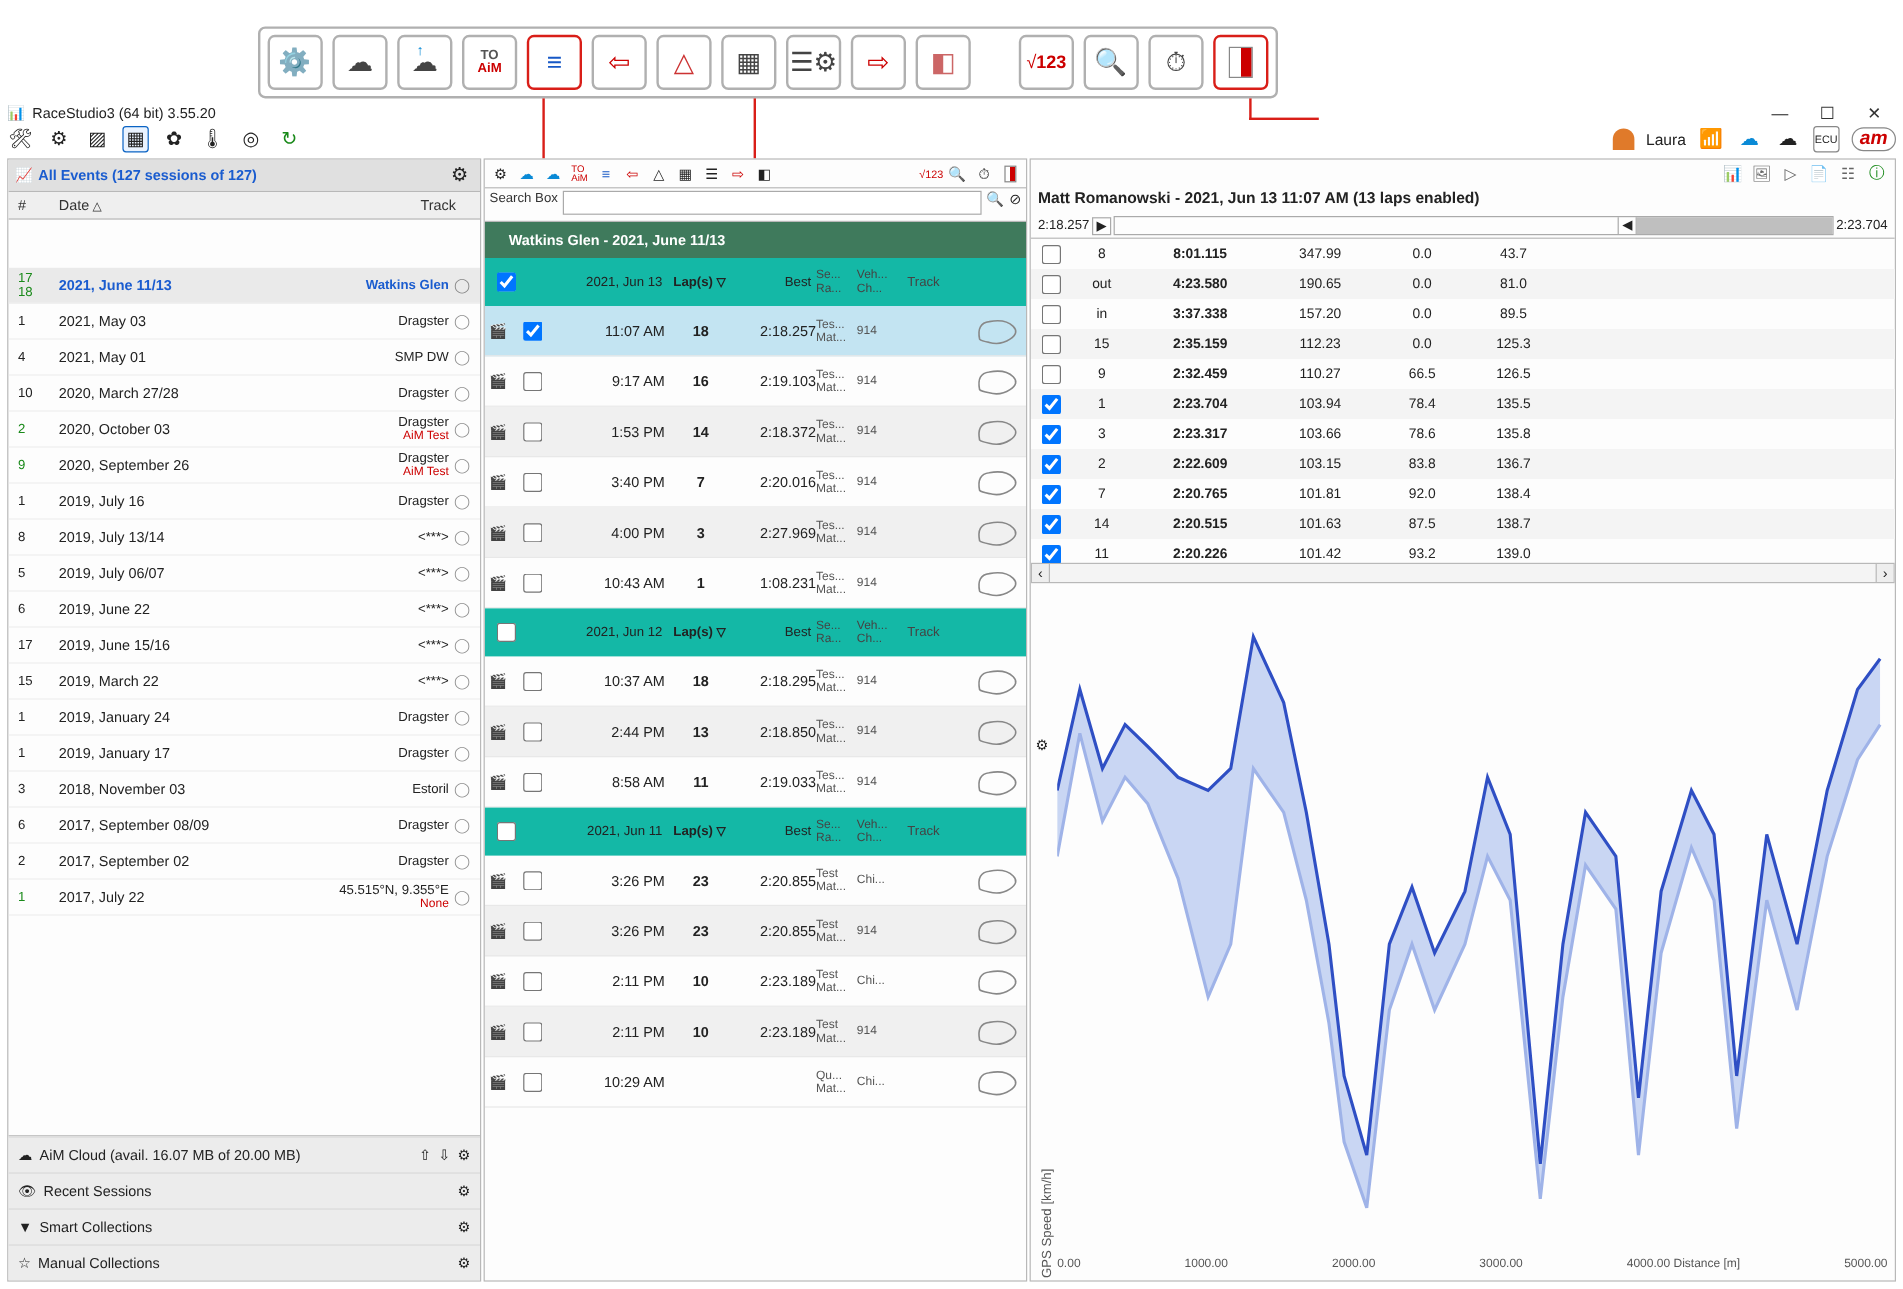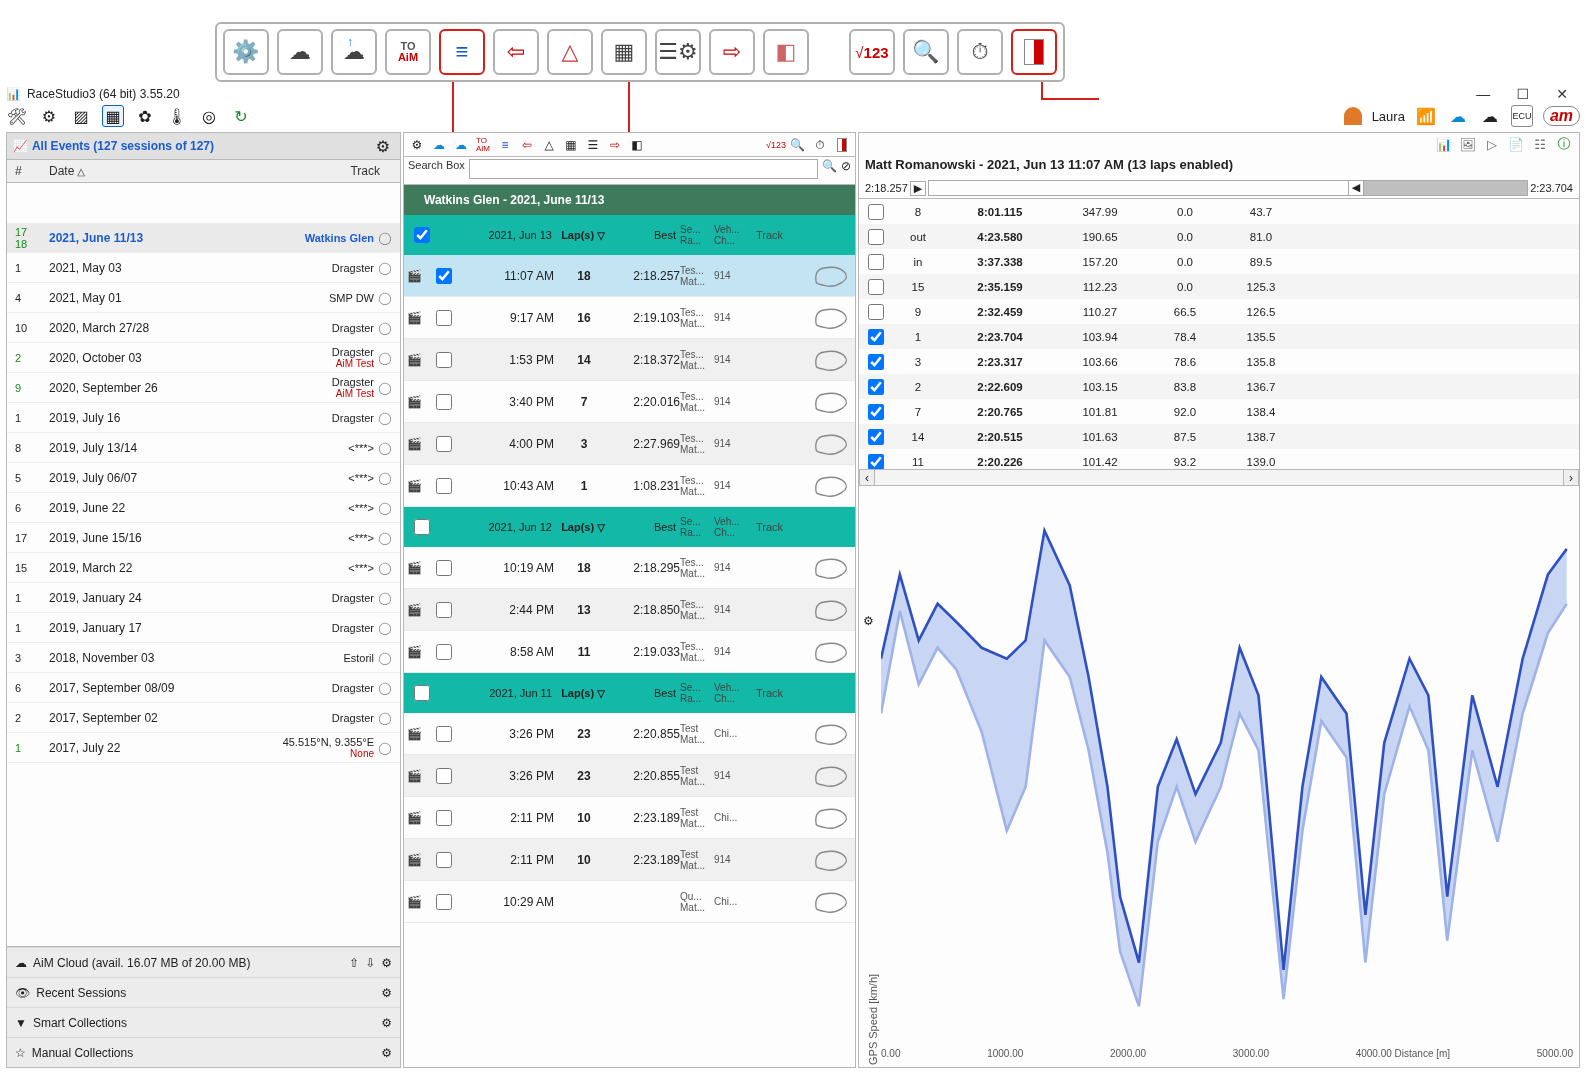--- a/index.html
+++ b/index.html
@@ -561,21 +561,21 @@
           <div class="best-col">Best</div>
           <div class="sera">Se...<br>Ra...</div>
           <div class="vehch">Veh...<br>Ch...</div>
           <div class="track-h">Track</div>
         </div>
         <div class="session-row">
           <div class="ico">🎬</div>
           <div class="cb">
             <input type="checkbox" style="">
           </div>
-          <div class="time-col">10:19 AM</div>
+          <div class="time-col">10:37 AM</div>
           <div class="laps-col">18</div>
           <div class="best-col">2:18.295</div>
           <div class="sera">Tes...<br>Mat...</div>
           <div class="vehch">914</div>
           <div class="trk">
             <svg class="track-shape" viewBox="0 0 60 40">
               <path d="M8 30 Q4 10 20 8 Q40 4 50 14 Q58 22 46 30 Q34 38 20 34 Q10 32 8 30 Z" fill="none" stroke="#888" stroke-width="2"></path>
             </svg>
           </div>
         </div>

